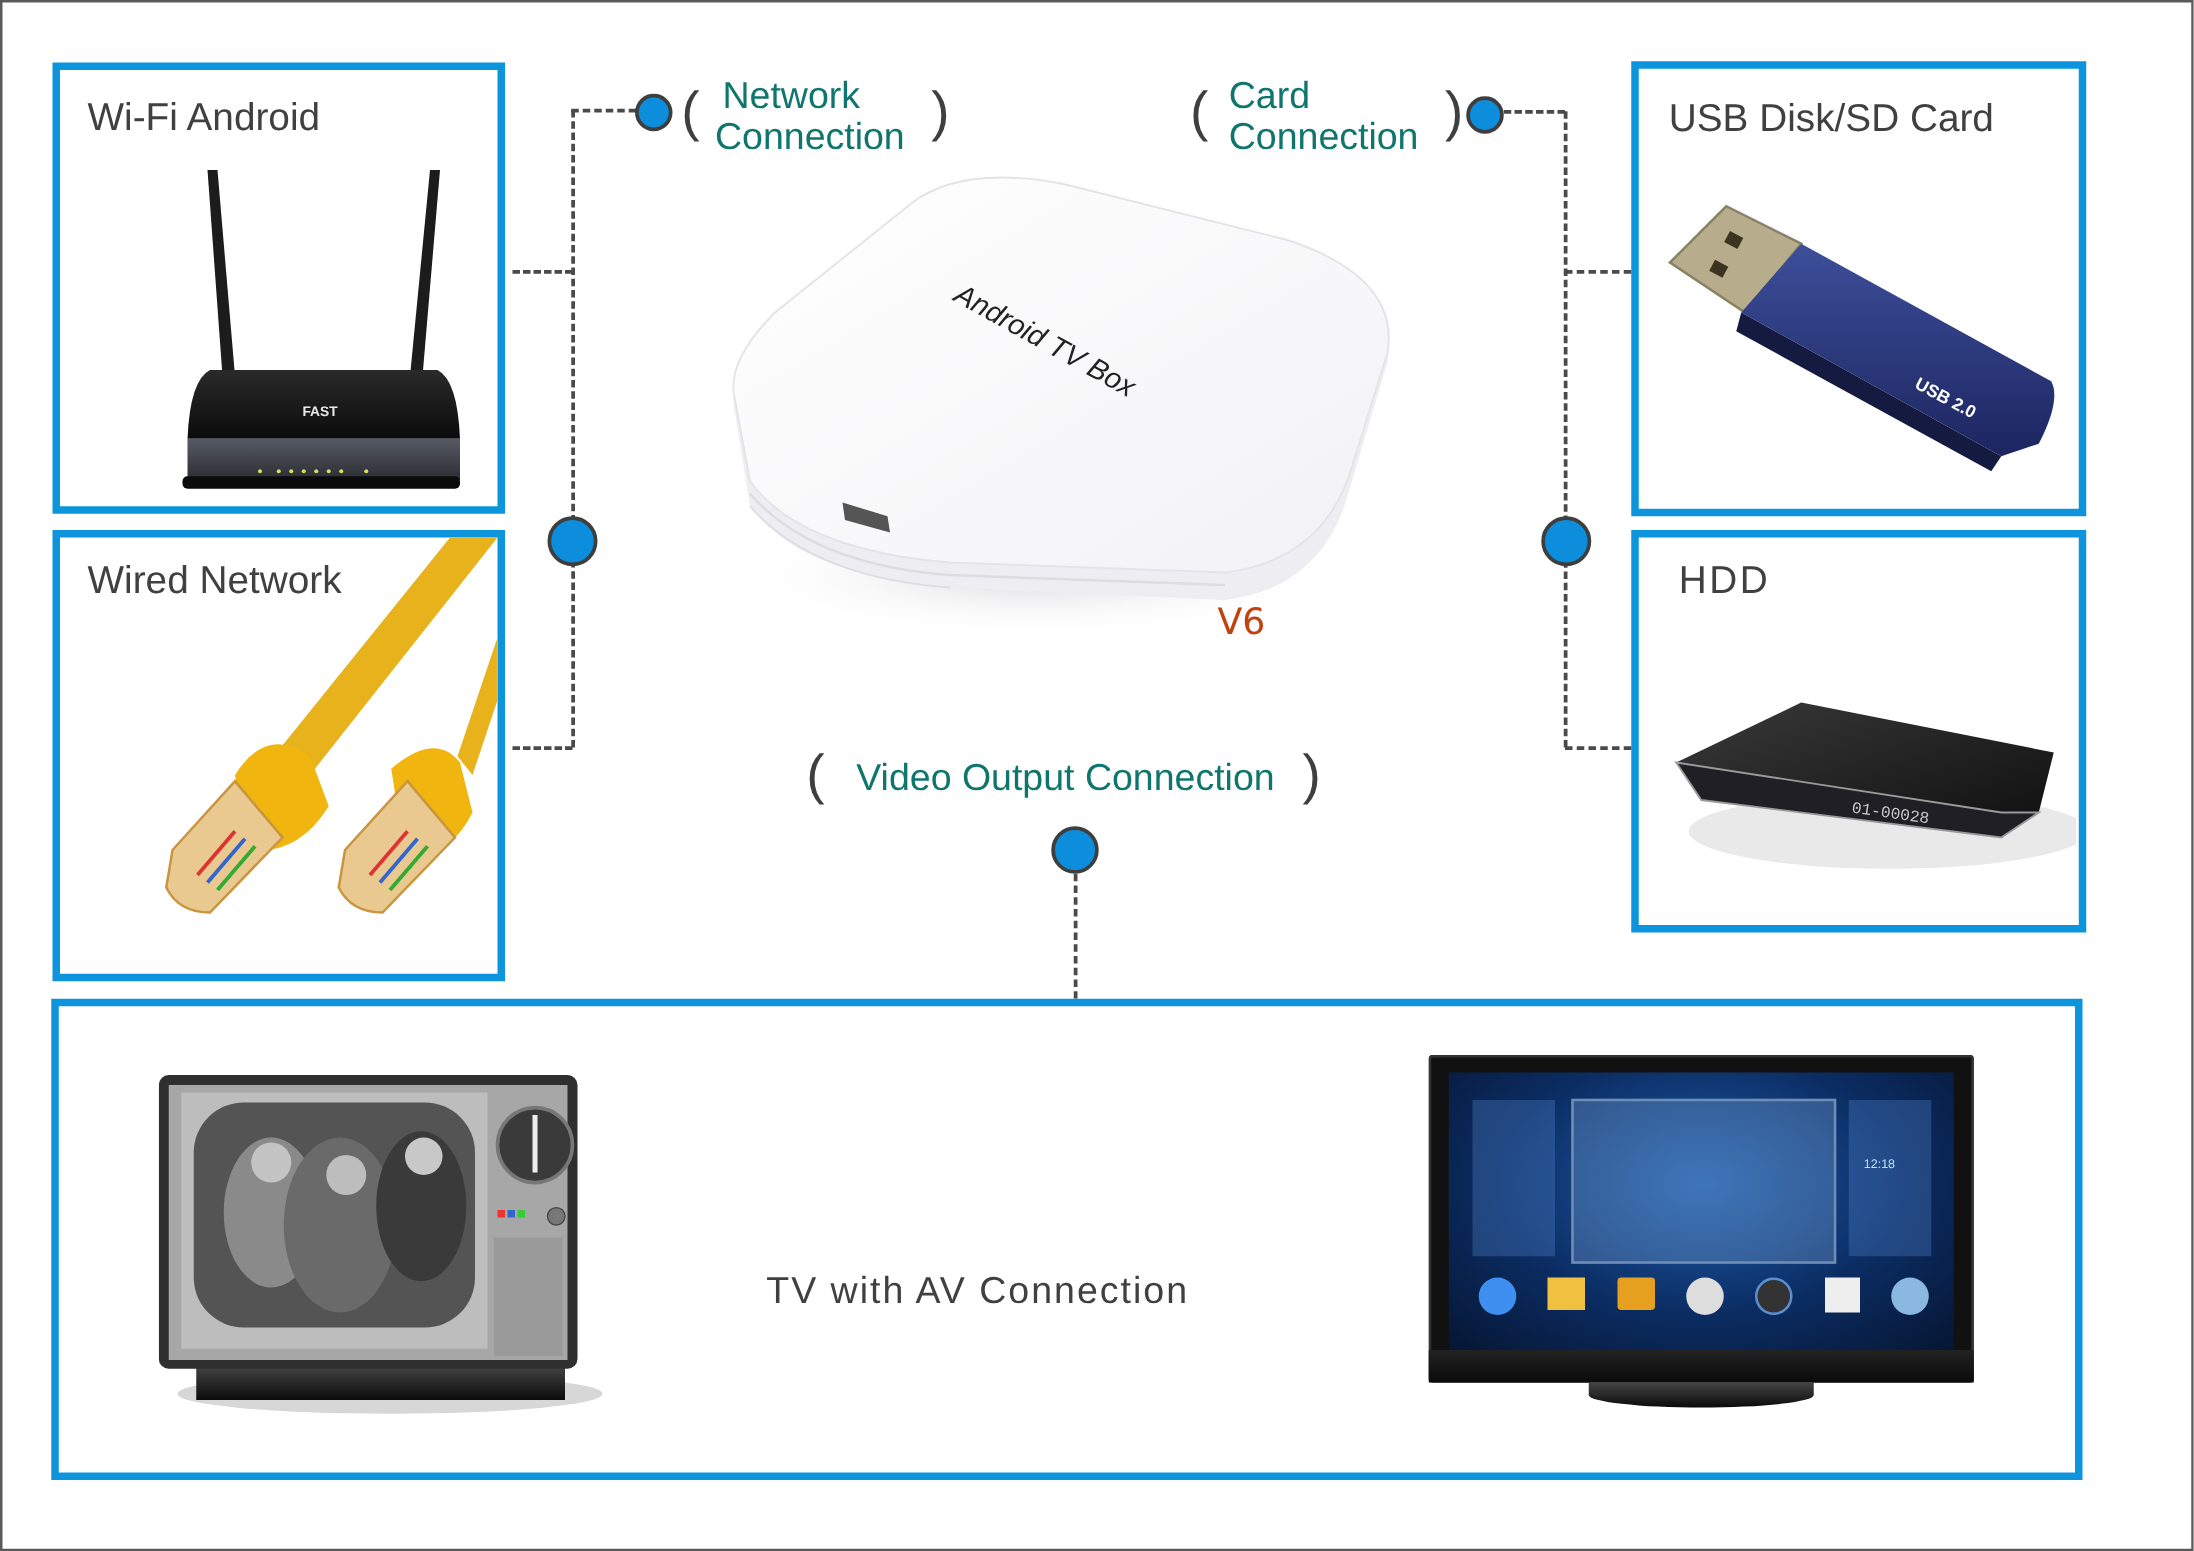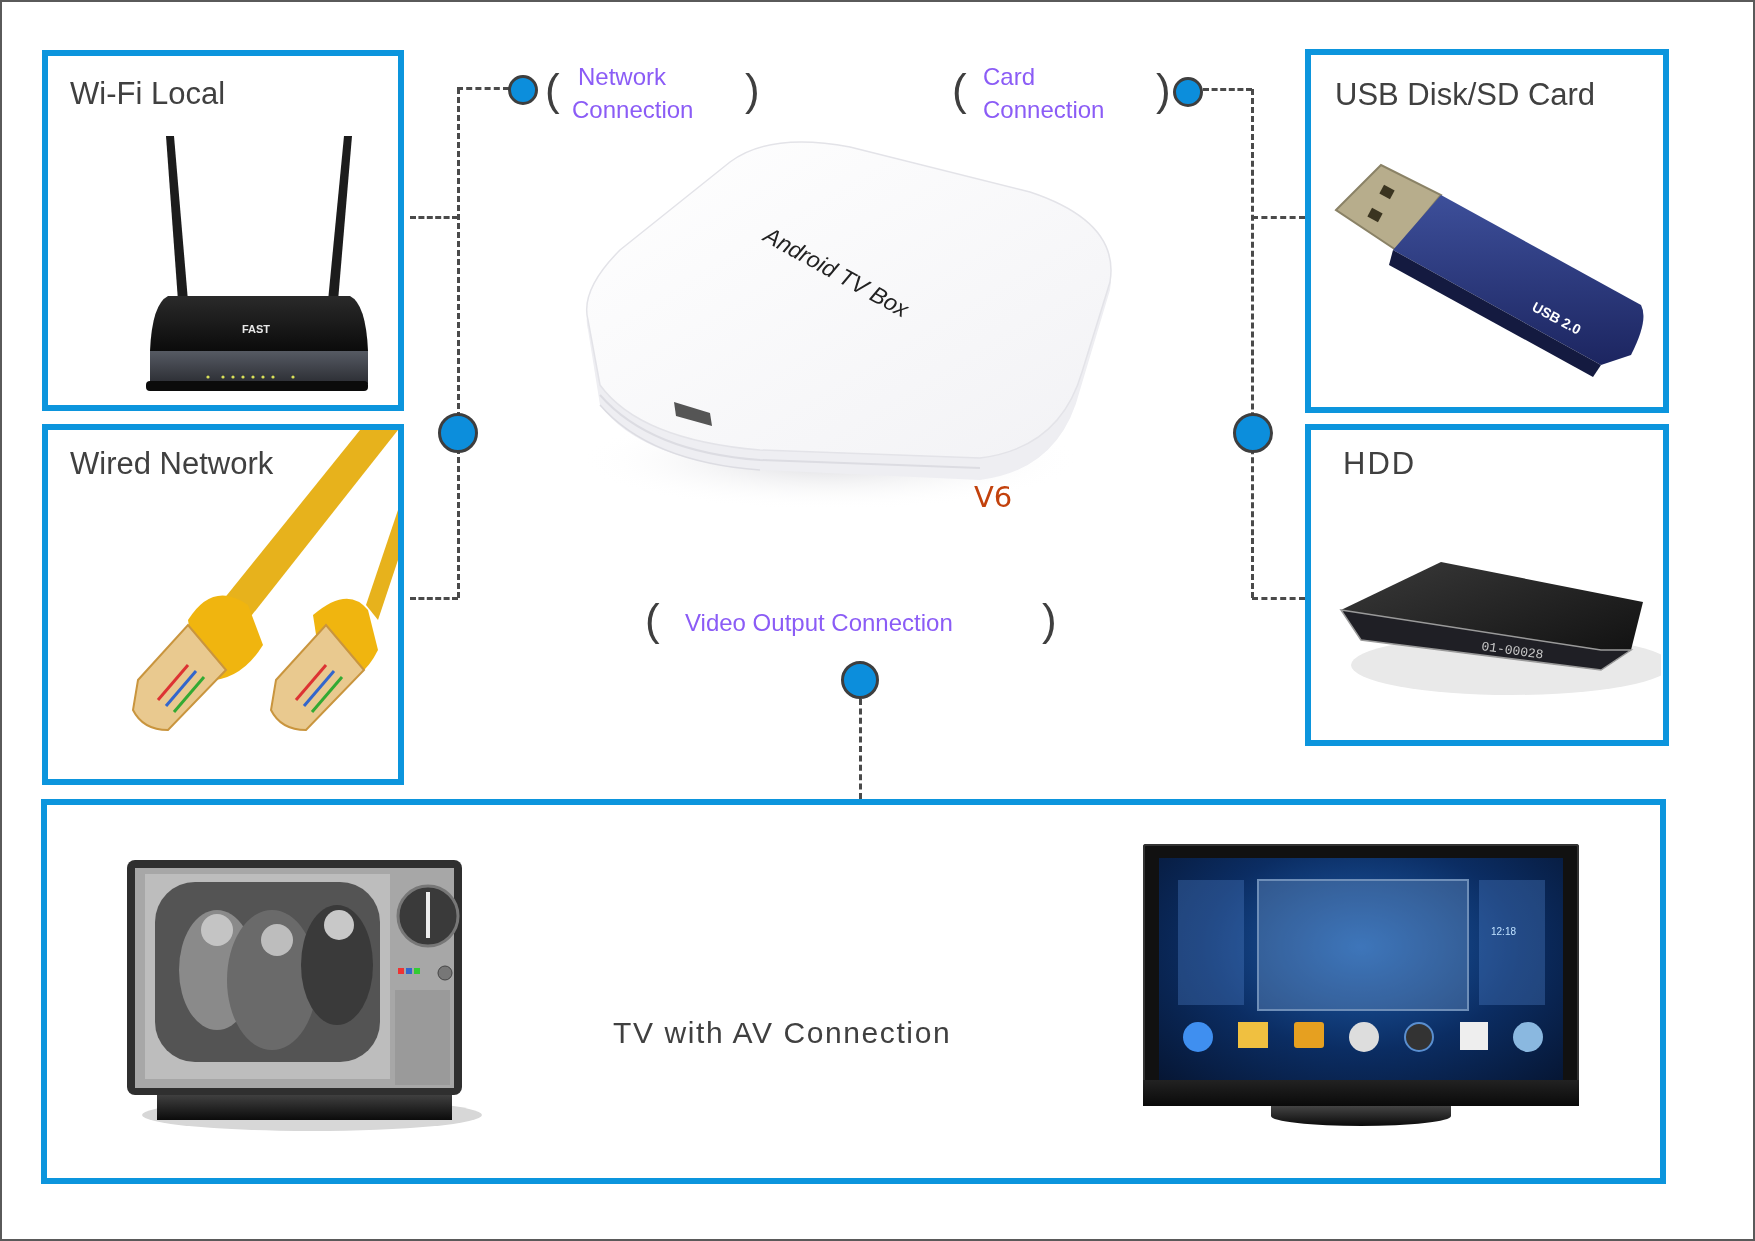--- a/index.html
+++ b/index.html
@@ -5,30 +5,30 @@
   html,body{margin:0;padding:0;background:#fff;}
   body{width:1755px;height:1241px;position:relative;overflow:hidden;font-family:"Liberation Sans",sans-serif;color:#3f3f3f;}
   .frame{position:absolute;left:0;top:0;width:1751px;height:1237px;border:2px solid #5a5a5a;background:#fff;}
   .box{position:absolute;border:6px solid #0C95DD;box-sizing:border-box;background:#fff;}
   .box-title{position:absolute;left:22px;top:18px;font-size:31px;color:#404040;white-space:nowrap;}
   .abs{position:absolute;}
   .dash-v{position:absolute;width:0;border-left:3px dashed #4a4a4a;}
   .dash-h{position:absolute;height:0;border-top:3px dashed #4a4a4a;}
   .node{position:absolute;border-radius:50%;background:#0C8EDC;border:3px solid #3e3e3e;box-sizing:border-box;}
   .paren{position:absolute;font-size:44px;color:#3f3f3f;font-weight:300;line-height:1;}
-  .clabel{position:absolute;font-size:24px;line-height:33px;color:#8b5cf6;white-space:nowrap;}
+  .clabel{position:absolute;font-size:30px;line-height:33px;color:#0f766e;white-space:nowrap;}
   .bigtext{position:absolute;font-size:30px;letter-spacing:1.6px;color:#404040;white-space:nowrap;}
 </style>
 </head>
 <body>
 
 <div class="frame"></div>
 
 <div class="box" style="left:42px;top:50px;width:362px;height:361px;">
-  <div class="box-title" style="top:20px;">Wi-Fi Local</div>
+  <div class="box-title" style="top:20px;">Wi-Fi Android</div>
   <svg class="abs" style="left:90px;top:70px;" width="230" height="270" viewBox="0 0 230 270">
     <defs>
       <linearGradient id="rtTop" x1="0" y1="0" x2="0" y2="1">
           <stop offset="0" stop-color="#2a2a2a"></stop>
           <stop offset="1" stop-color="#0b0b0b"></stop>
         </linearGradient>
       <linearGradient id="rtMesh" x1="0" y1="0" x2="0" y2="1">
           <stop offset="0" stop-color="#565a63"></stop>
           <stop offset="1" stop-color="#2b2d33"></stop>
         </linearGradient>

